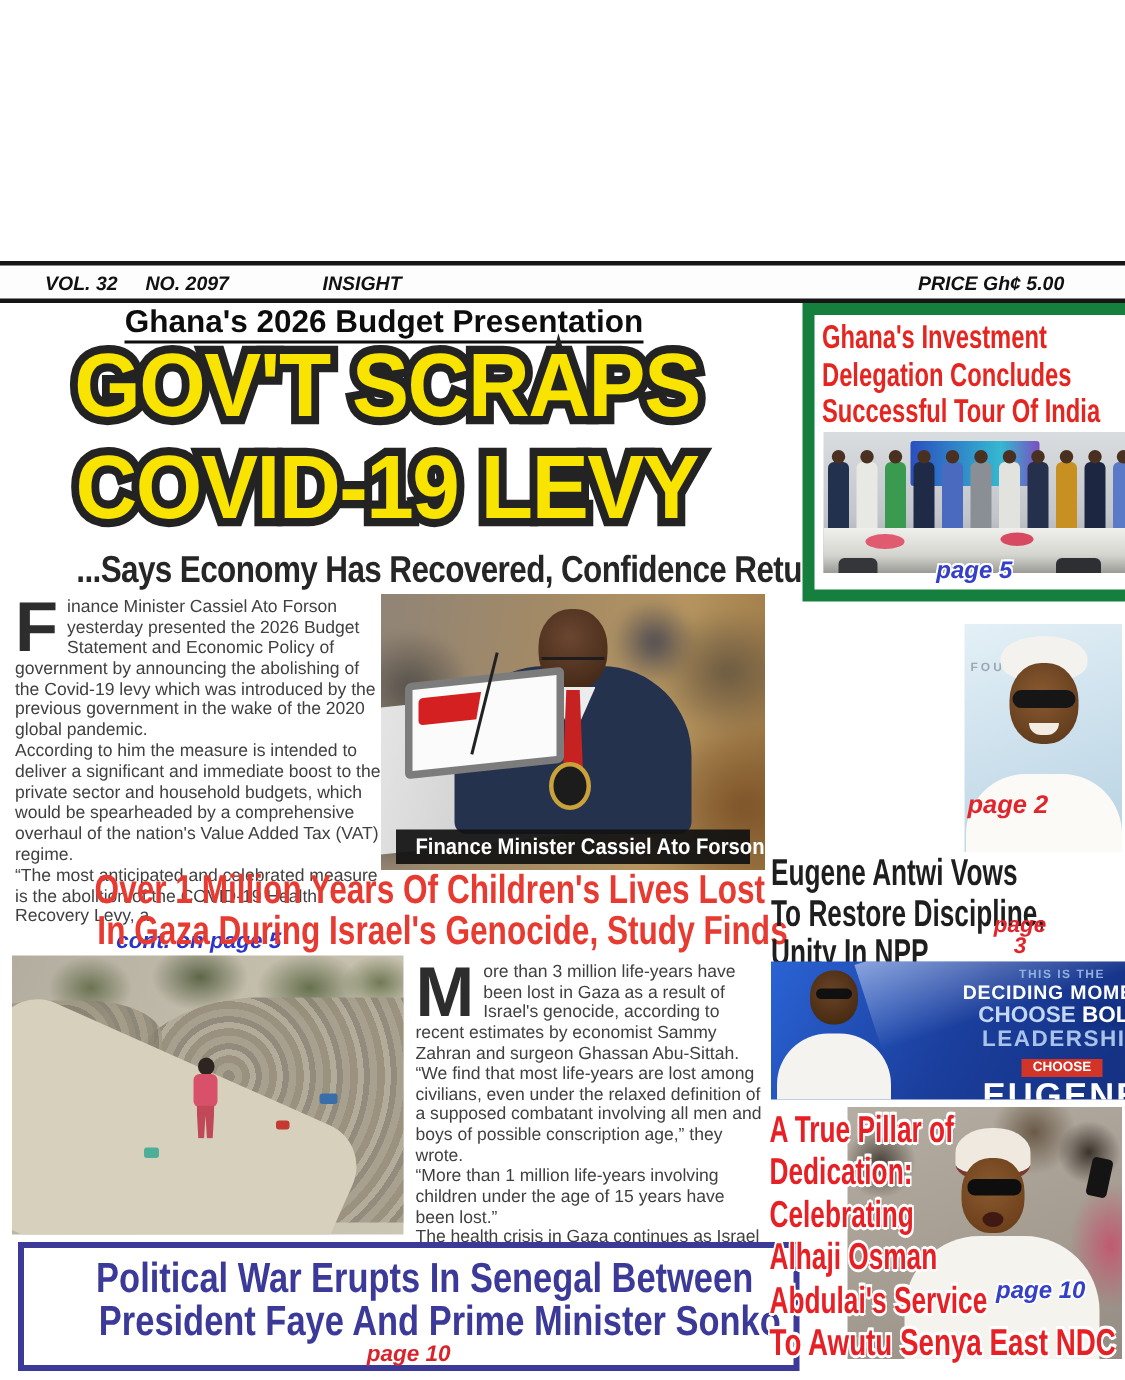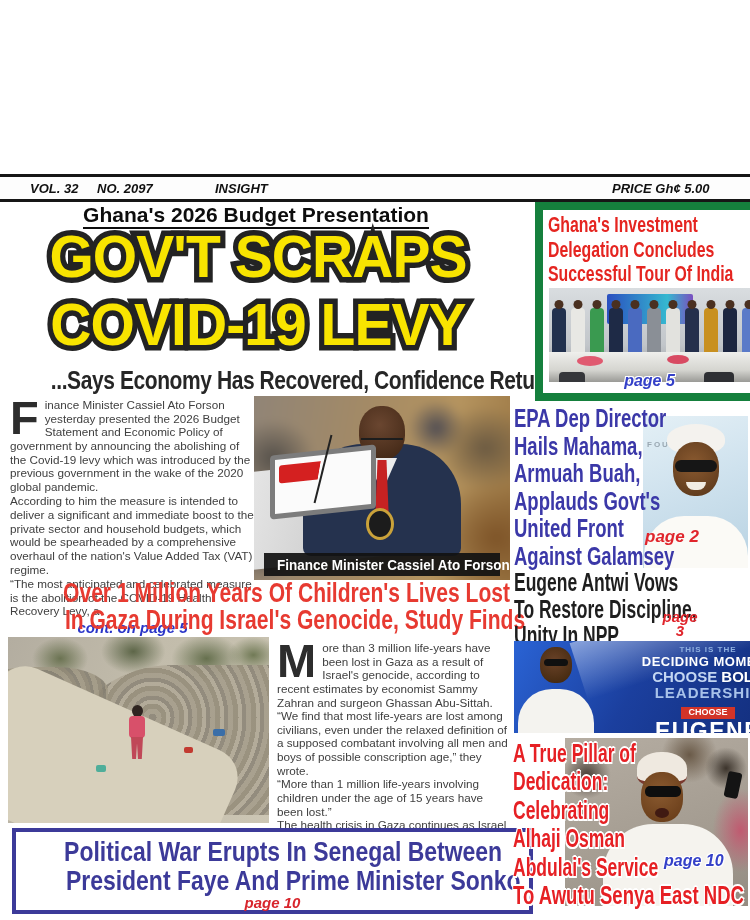--- a/index.html
+++ b/index.html
@@ -327,28 +327,20 @@
   </div>
 
   <div class="abs photo-epa">
     <div class="epa-backdrop">FOU  DAT</div>
     <div class="e-body"></div>
     <div class="e-cap"></div>
     <div class="e-face"></div>
     <div class="e-glasses"></div>
     <div class="e-smile"></div>
   </div>
-  <div class="abs epa-lines">
-    <span class="cond-l">EPA Dep Director</span>
-    <span class="cond-l">Hails Mahama,</span>
-    <span class="cond-l">Armuah Buah,</span>
-    <span class="cond-l">Applauds Govt's</span>
-    <span class="cond-l">United Front</span>
-    <span class="cond-l">Against Galamsey</span>
-  </div>
   <div class="abs epa-page">page 2</div>
 
   <div class="abs eugene-news">
     <span class="cond-l">Eugene Antwi Vows</span>
     <span class="cond-l">To Restore Discipline,</span>
     <span class="cond-l">Unity In NPP</span>
   </div>
   <div class="abs eugene-page">
     <div>page</div>
     <div>3</div>

